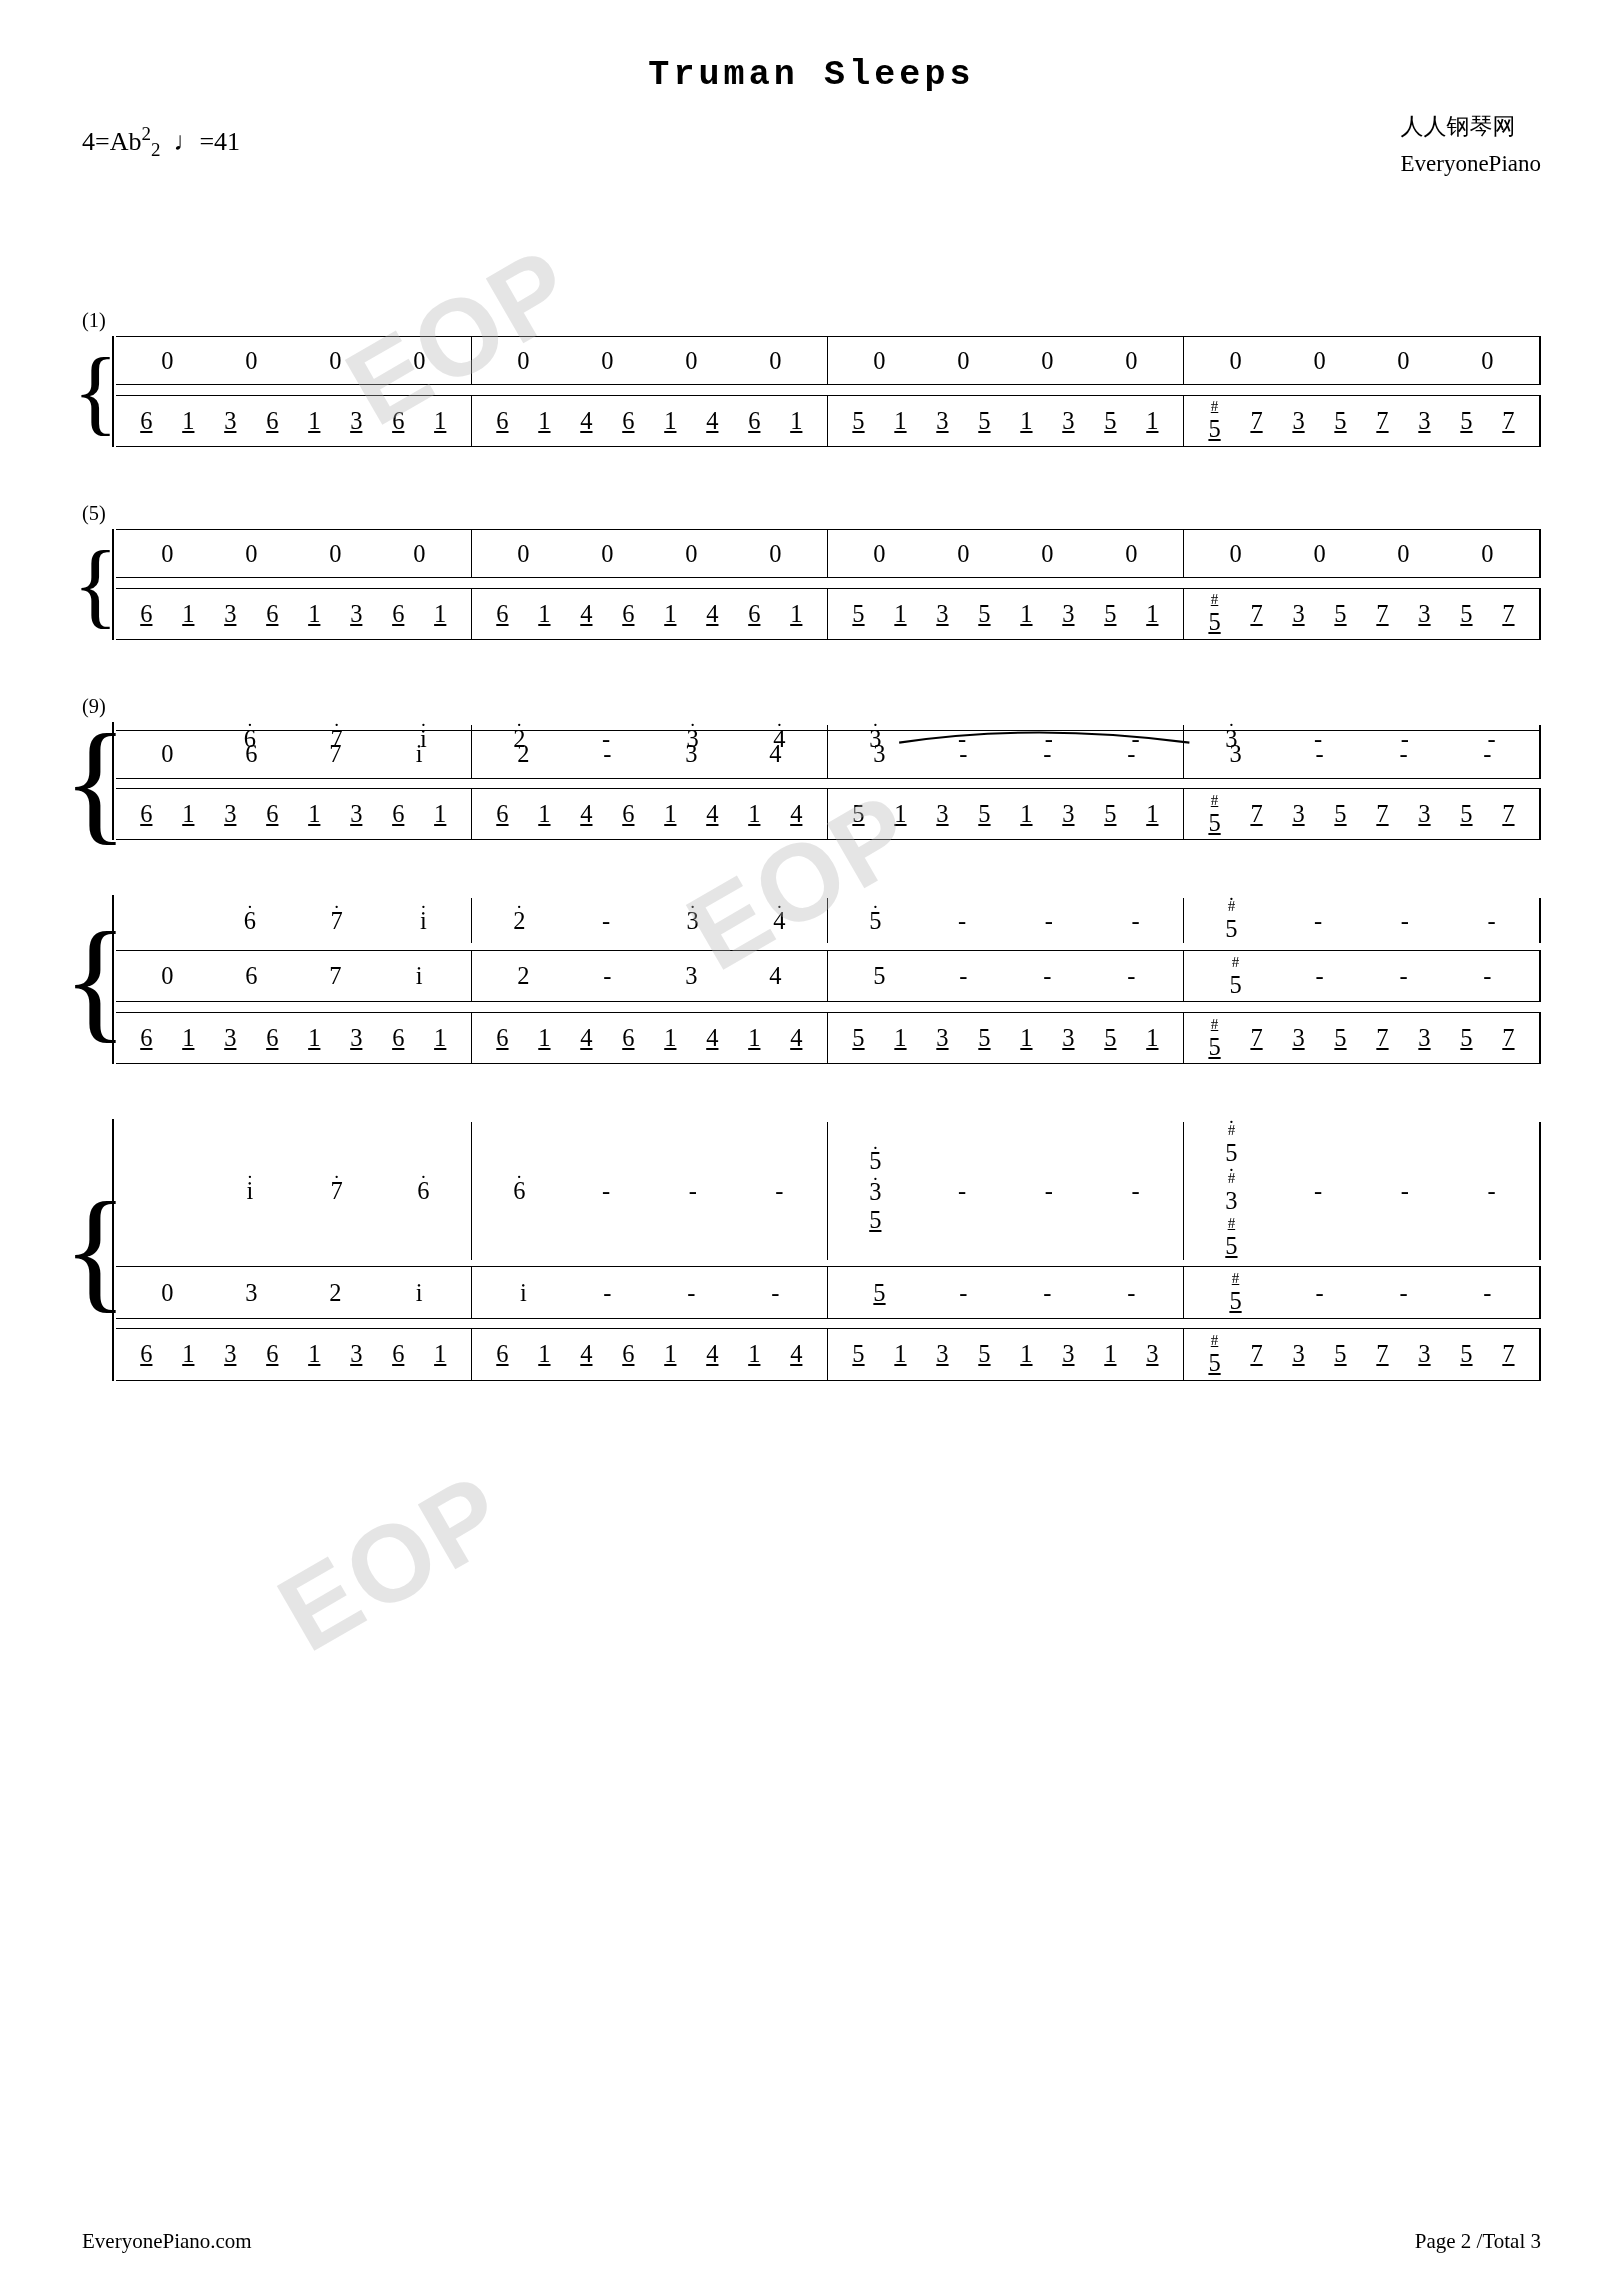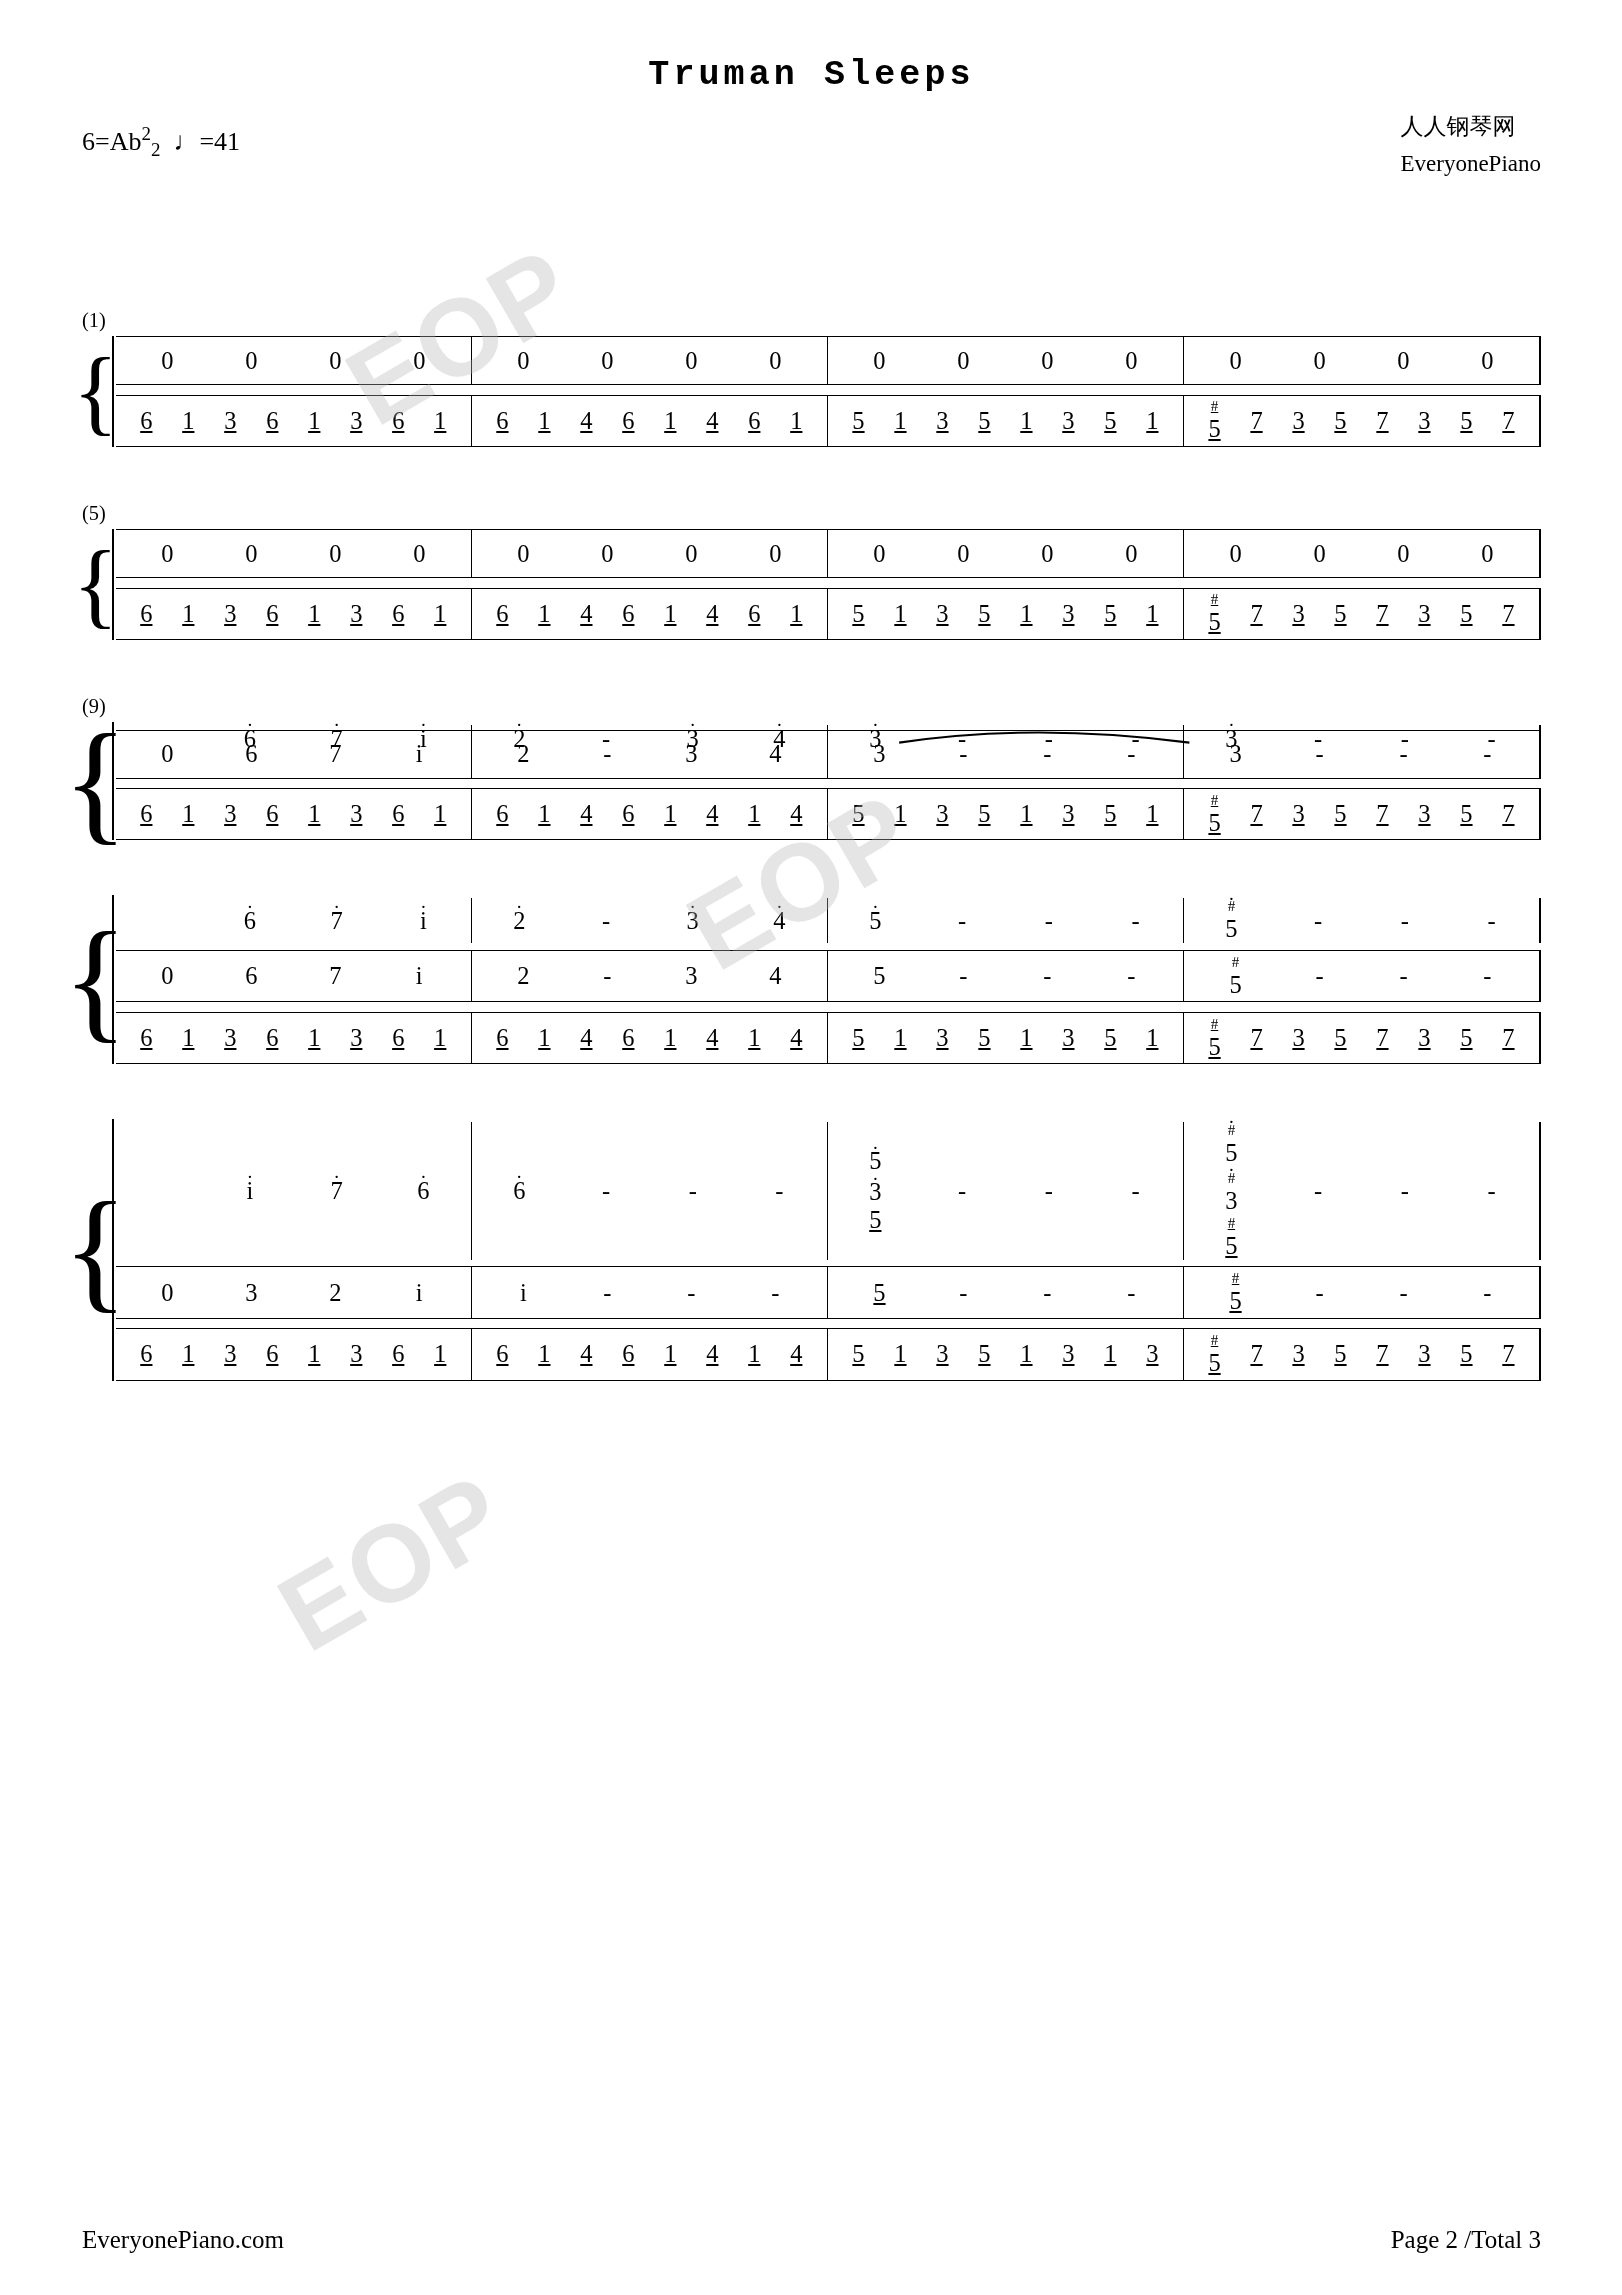--- a/index.html
+++ b/index.html
@@ -181,21 +181,21 @@
     }
 
     
     .footer {
       position: absolute;
       bottom: 41px;
       left: 82px;
       right: 82px;
       display: flex;
       justify-content: space-between;
-      font-size: 25px;
+      font-size: 21px;
       font-family: 'Times New Roman', serif;
     }
 
     .section-block {
       margin-bottom: 55px;
     }
 
     
     .bar-notes {
       display: flex;
@@ -224,21 +224,21 @@
 
   <div class="watermark watermark1">EOP</div>
   <div class="watermark watermark2">EOP</div>
   <div class="watermark watermark3">EOP</div>
 
   <div class="header">
     <div class="title">Truman Sleeps</div>
   </div>
 
   <div class="meta-left">
-    <span>6=Ab</span><span><sup style="font-size:19px">2</sup><sub style="font-size:19px">2</sub></span>&nbsp;&nbsp;<span>♩=41</span>
+    <span>4=Ab</span><span><sup style="font-size:19px">2</sup><sub style="font-size:19px">2</sub></span>&nbsp;&nbsp;<span>♩=41</span>
   </div>
 
   <div class="meta-right">
     <div>人人钢琴网</div>
     <div>EveryonePiano</div>
   </div>
 
   <div class="main-content">
 
     <div class="section-block">

